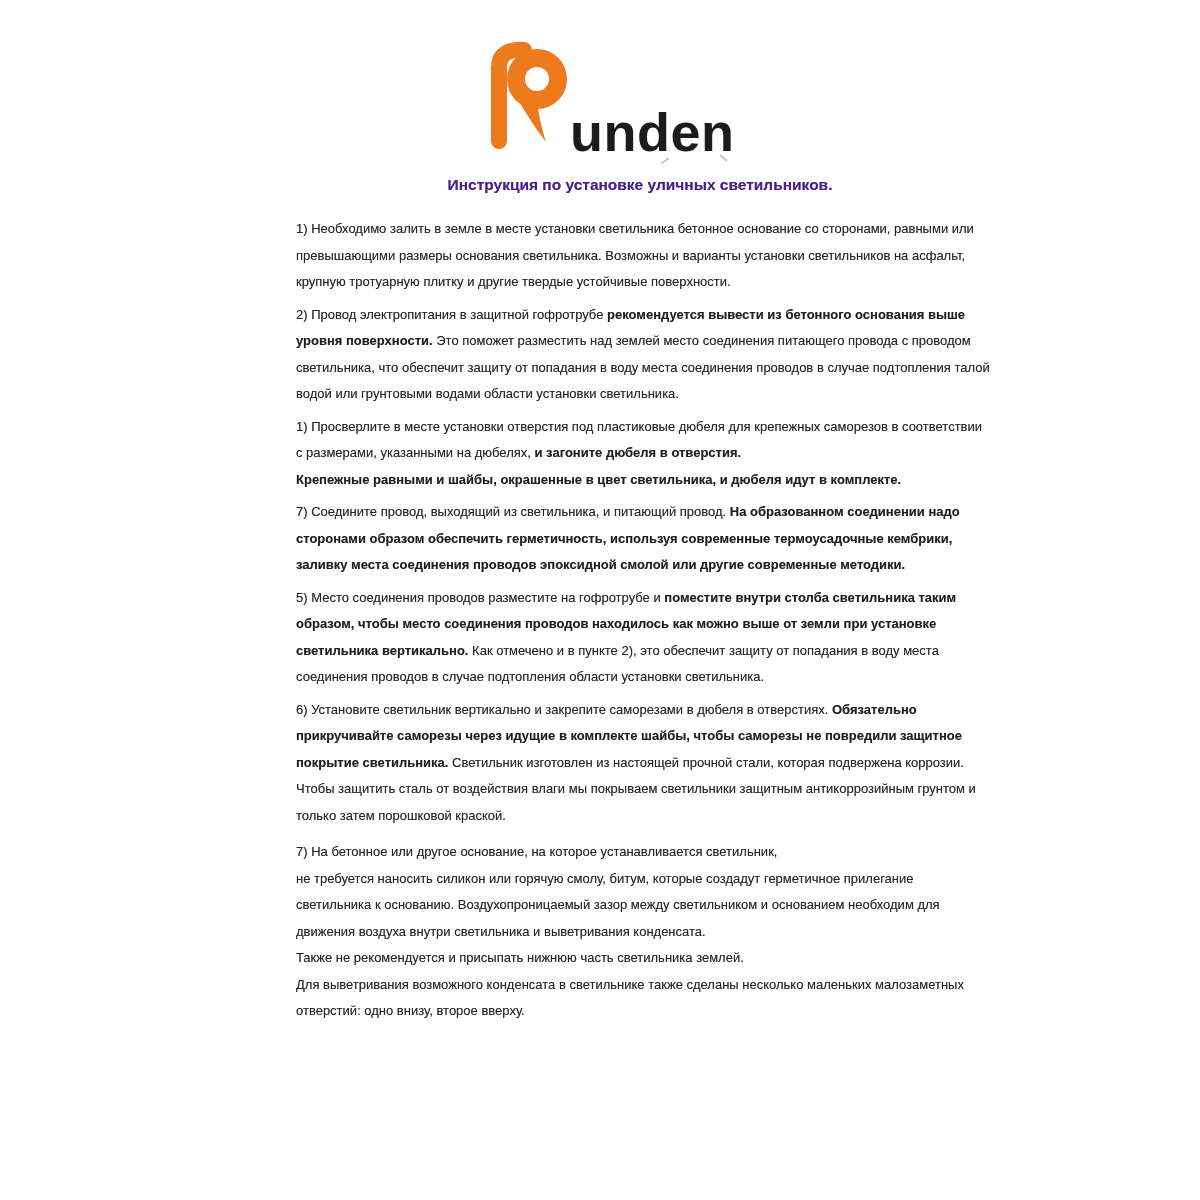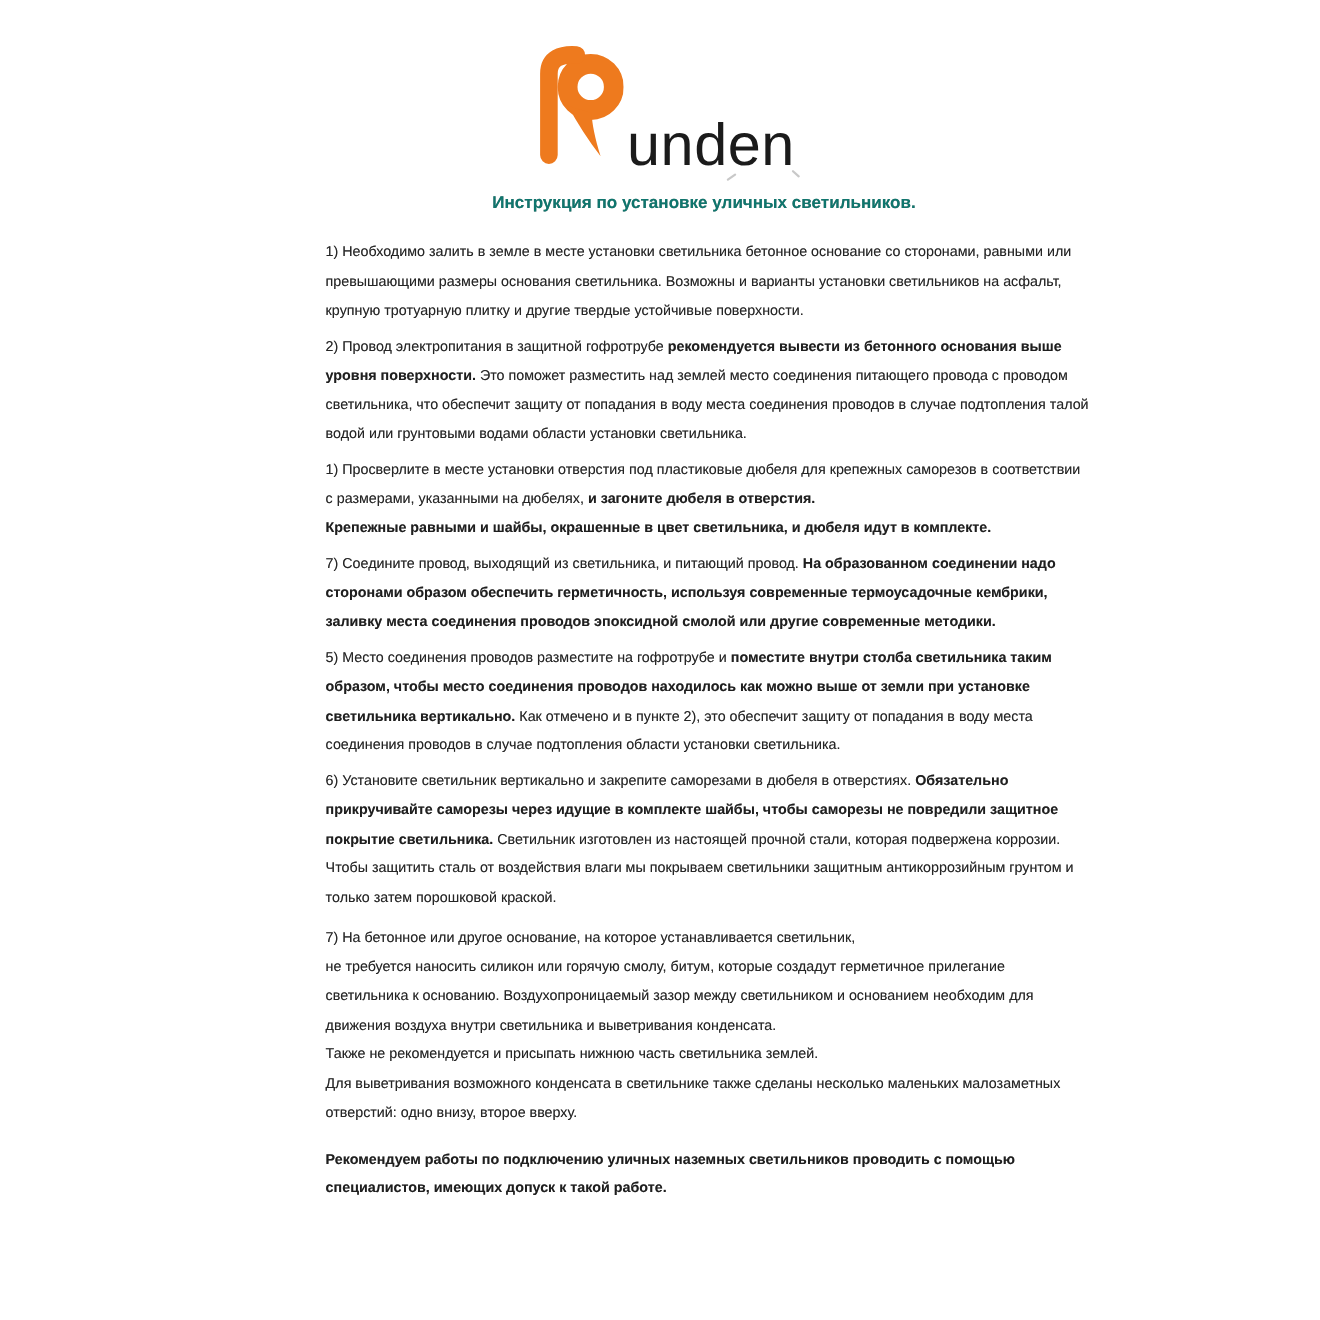--- a/index.html
+++ b/index.html
@@ -11,35 +11,35 @@
     font-family:"Liberation Sans","DejaVu Sans",sans-serif;
     color:#242424;
   }
   
   .logo{
     position:absolute;left:487px;top:40px;
     display:flex;align-items:flex-end;
   }
   .logo svg{width:80px;height:110px;display:block;}
   .brand{
-    font-size:54px;font-weight:400;line-height:1;
+    font-size:54px;font-weight:700;line-height:1;
     letter-spacing:0.5px;
     margin-left:3px;margin-bottom:-9px;
     color:#1b1b1b;
   }
   .artifact{
     position:absolute;height:2px;background:#9a9a9a;opacity:.55;border-radius:2px;
   }
   .artifact.a1{left:660px;top:160px;width:10px;transform:rotate(-35deg);}
   .artifact.a2{left:719px;top:157px;width:9px;transform:rotate(42deg);}
   
   .title{
     position:absolute;left:240px;top:176px;width:800px;
     text-align:center;
-    font-size:15.5px;font-weight:700;color:#0f766e;
+    font-size:15.5px;font-weight:700;color:#4c1d95;
     text-shadow:0 0 .4px rgba(40,40,40,.55);
   }
   
   .instructions{
     position:absolute;left:296px;top:216px;width:695px;
     font-size:13px;line-height:26.5px;
     color:#262626;
     text-shadow:0 0 .4px rgba(40,40,40,.45);
   }
   .para{white-space:pre-line;margin:0 0 6px 0;}
@@ -72,16 +72,15 @@
       <div class="para"><span>2) Провод электропитания в защитной гофротрубе </span><span class="b">рекомендуется вывести из бетонного основания выше уровня поверхности.</span><span>  Это поможет разместить над землей место соединения питающего провода с проводом светильника, что обеспечит защиту от попадания в воду места соединения проводов в случае подтопления талой водой или грунтовыми водами области установки светильника.</span></div>
       <div class="para"><span>1)  Просверлите в месте установки отверстия под пластиковые дюбеля для крепежных саморезов в соответствии с размерами, указанными на дюбелях, </span><span class="b">и загоните дюбеля в отверстия.
 Крепежные равными и шайбы, окрашенные в цвет светильника, и дюбеля идут в комплекте.</span></div>
       <div class="para"><span>7) Соедините провод, выходящий из светильника, и питающий провод. </span><span class="b">На образованном соединении надо сторонами образом обеспечить герметичность, используя современные термоусадочные кембрики, заливку места соединения проводов эпоксидной смолой или другие современные методики.</span></div>
       <div class="para"><span>5) Место соединения проводов разместите на гофротрубе и </span><span class="b">поместите внутри столба светильника таким образом, чтобы место соединения проводов находилось как можно выше от земли при установке светильника вертикально.</span><span> Как отмечено и в пункте 2), это обеспечит защиту от попадания в воду места соединения проводов в случае подтопления области установки светильника.</span></div>
       <div class="para"><span>6) Установите светильник вертикально и закрепите саморезами в дюбеля в отверстиях. </span><span class="b">Обязательно прикручивайте саморезы через идущие в комплекте шайбы, чтобы саморезы не повредили защитное покрытие светильника.</span><span> Светильник изготовлен из настоящей прочной стали, которая подвержена коррозии.  Чтобы защитить сталь от воздействия влаги мы покрываем светильники защитным антикоррозийным грунтом и только затем порошковой краской.</span></div>
       <div class="para gap-md"><span>7) На бетонное или другое основание, на которое устанавливается светильник,
 не требуется наносить силикон или горячую смолу, битум, которые создадут герметичное прилегание светильника к основанию. Воздухопроницаемый зазор между светильником и основанием необходим для движения воздуха внутри светильника и выветривания конденсата.
 Также не рекомендуется и присыпать нижнюю часть светильника землей.
 Для выветривания возможного конденсата в светильнике также сделаны несколько маленьких малозаметных отверстий: одно внизу, второе вверху.</span></div>
-      <div class="para gap-lg"><span class="b">Рекомендуем работы по подключению уличных наземных светильников проводить с помощью специалистов, имеющих допуск к такой работе.</span></div>
     </div>
 
 </div>
 
 </body></html>

